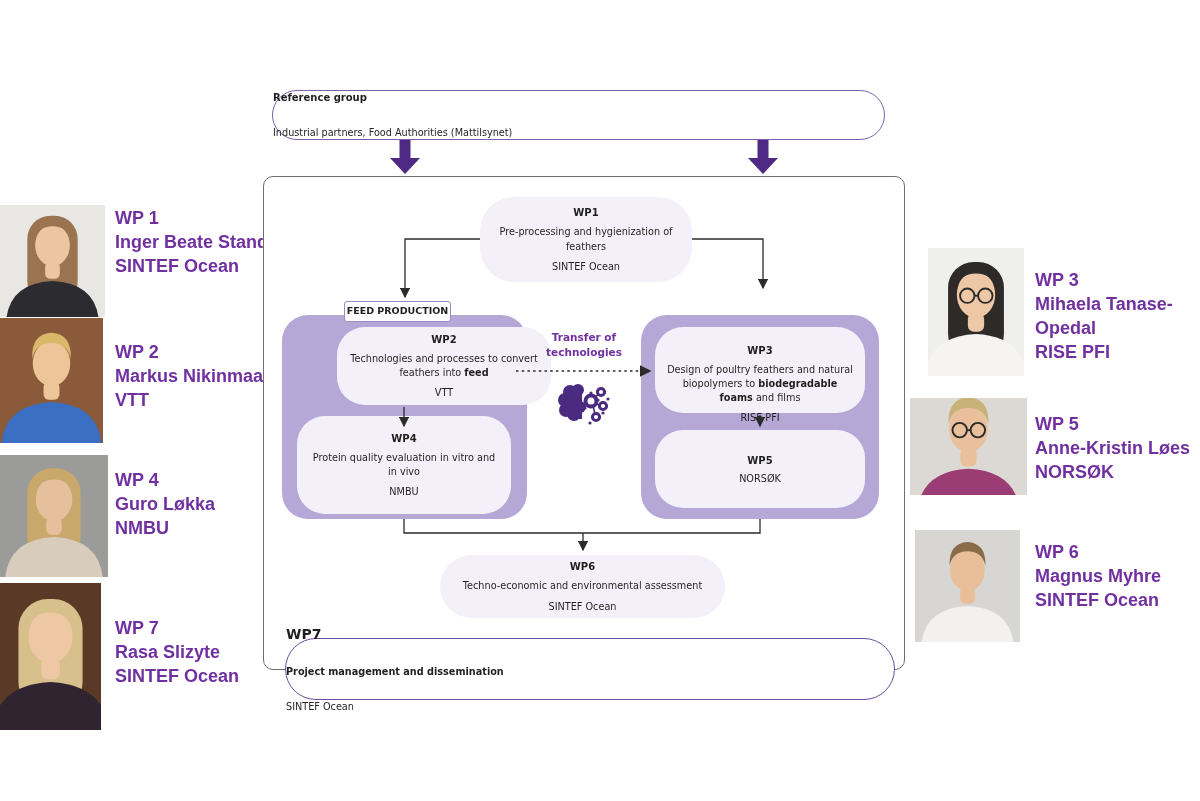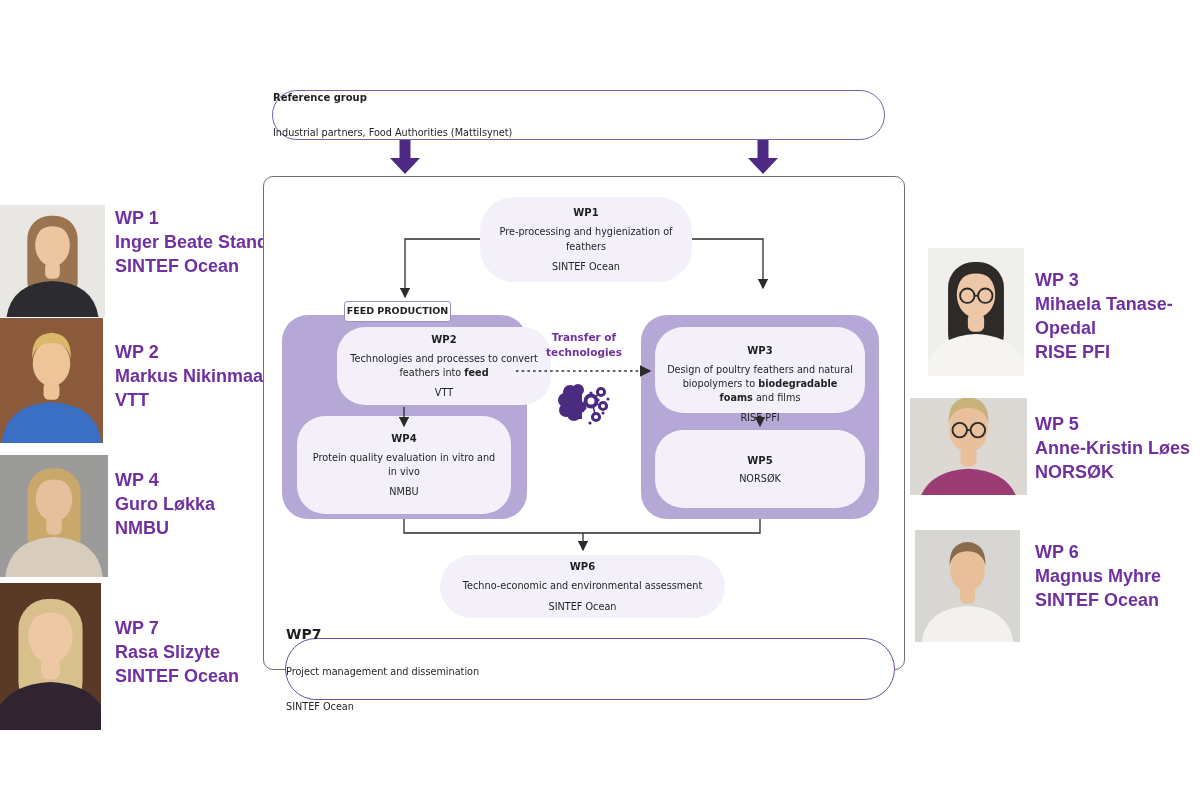--- a/index.html
+++ b/index.html
@@ -124,21 +124,21 @@
   </div>
 
   <div class="box wpbox" style="left:440px;top:555px;width:285px;height:63px;border-radius:32px;">
     <div class="wp-title">WP6</div>
     <div class="wp-body">Techno-economic and environmental assessment</div>
     <div class="wp-org">SINTEF Ocean</div>
   </div>
 
   <div class="box stadium z6" style="left:285px;top:638px;width:610px;height:62px;border-radius:31px;border-color:#6A4DA0;">
     <div style="font-weight:bold;font-size:14px;">WP7</div>
-    <div style="font-size:9.7px;">Project management and dissemination</div>
+    <div style="font-size:9.7px;font-weight:bold;">Project management and dissemination</div>
     <div style="font-size:9.7px;">SINTEF Ocean</div>
   </div>
 
   <svg class="overlay">
     <defs>
       <marker id="ah" markerWidth="9" markerHeight="8" refX="7" refY="4" orient="auto">
         <path d="M0,0 L8,4 L0,8 Z" fill="#2b2b2b"></path>
       </marker>
     </defs>
 

